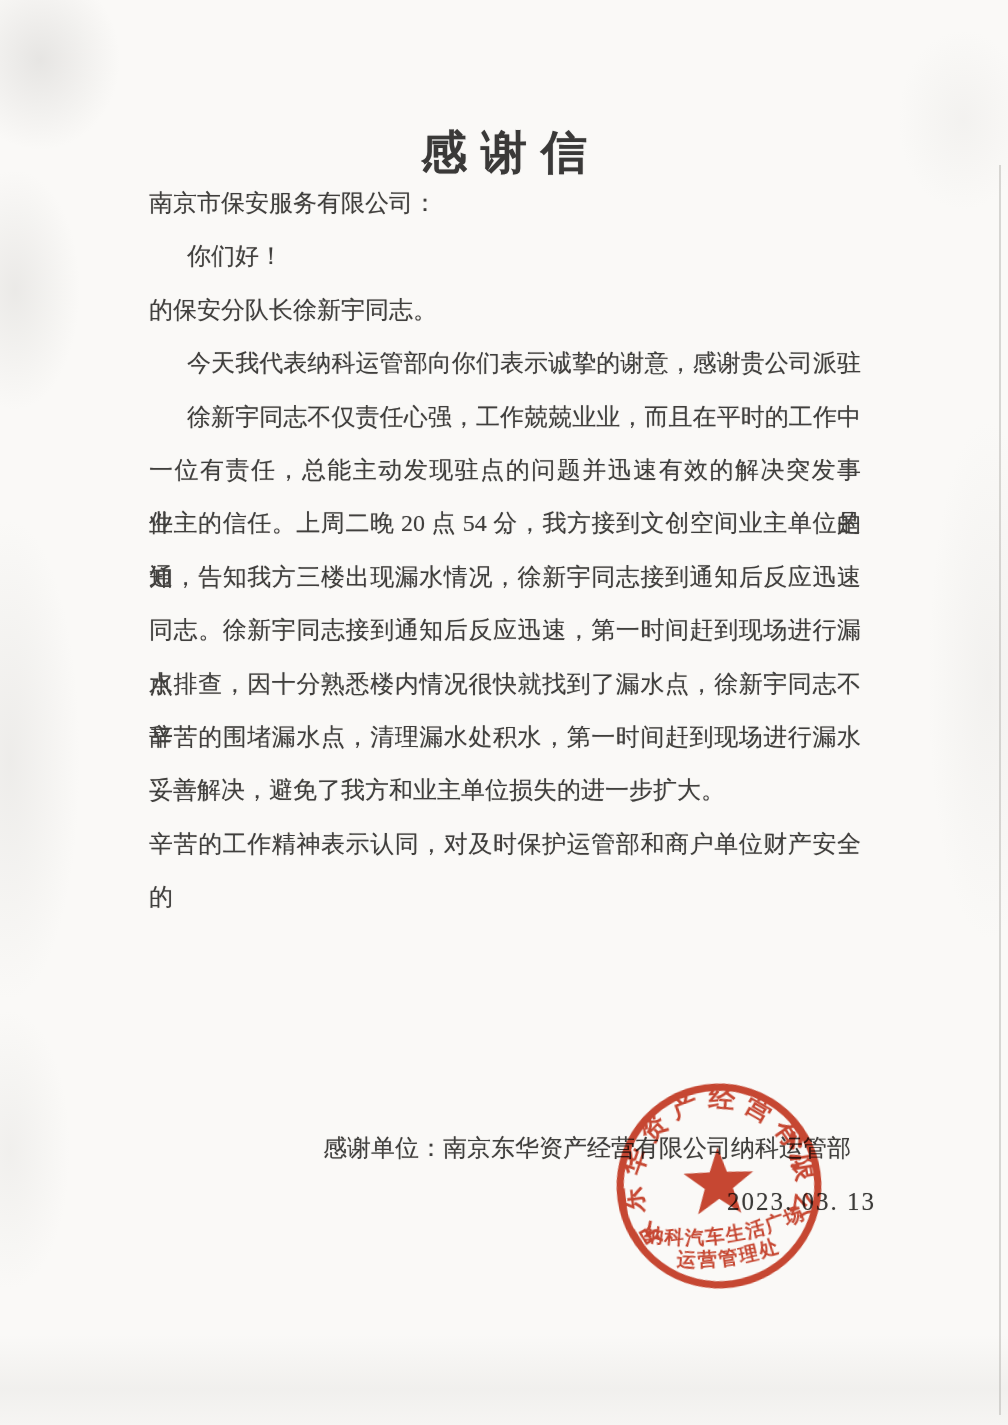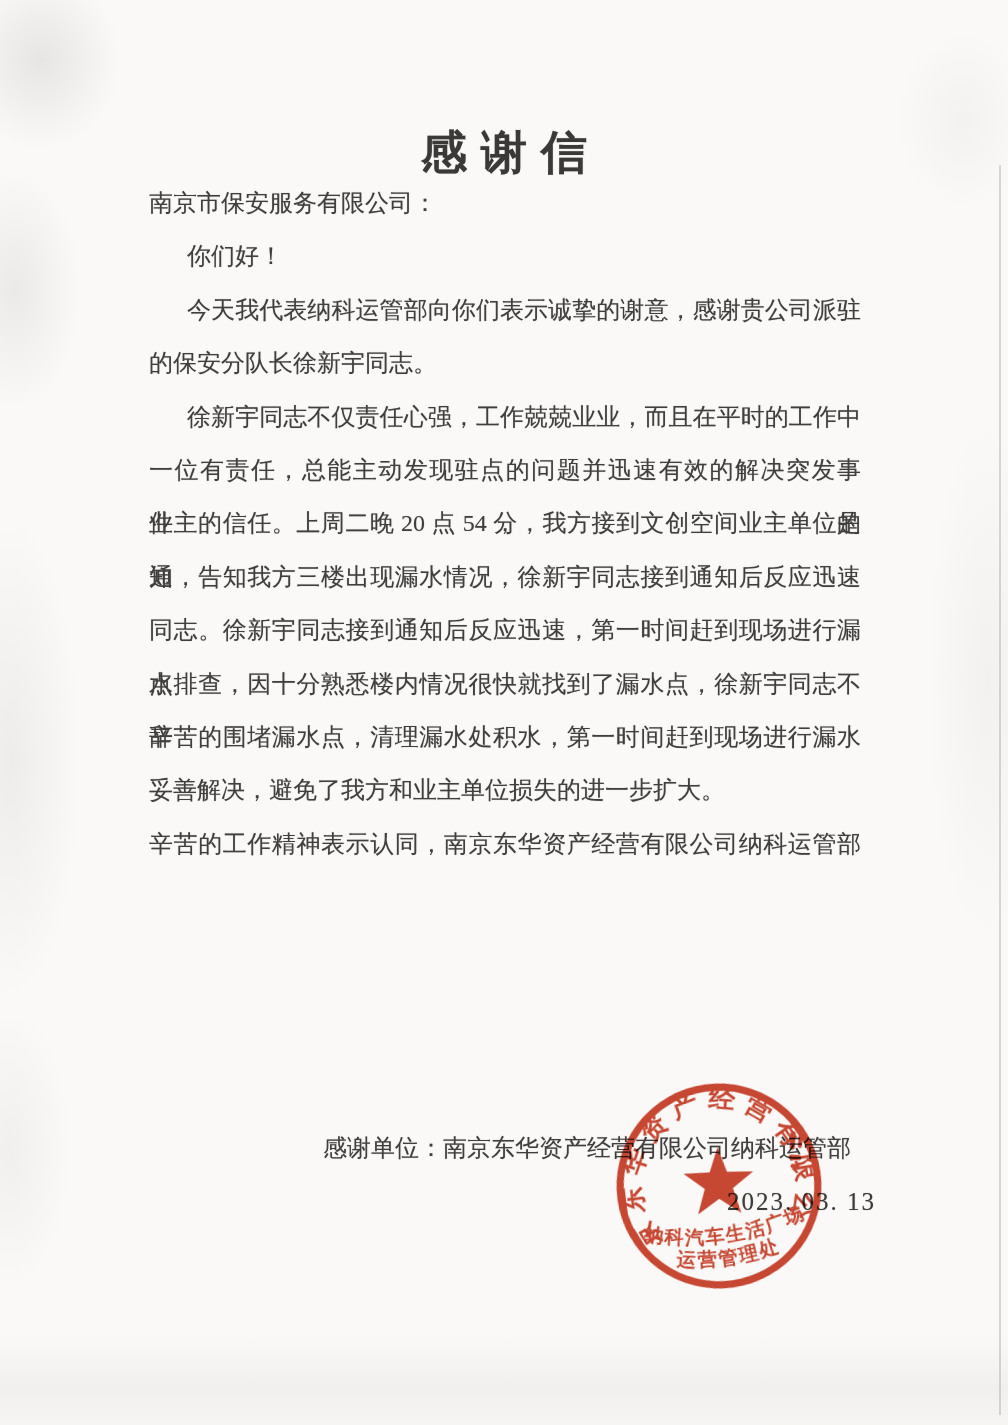--- a/index.html
+++ b/index.html
@@ -86,31 +86,31 @@
   <div class="smudge sm5"></div>
   <div class="smudge sm6"></div>
   <div class="smudge sm7"></div>
   <div class="edge-line"></div>
 
   <h1 class="doc-title">感谢信</h1>
 
   <div class="body-text" id="letter-body">
       <div class="line">南京市保安服务有限公司：</div>
       <div class="line indent">你们好！</div>
+      <div class="line">的保安分队长徐新宇同志。</div>
       <div class="line indent stretch">今天我代表纳科运管部向你们表示诚挚的谢意，感谢贵公司派驻</div>
-      <div class="line">的保安分队长徐新宇同志。</div>
       <div class="line indent stretch">徐新宇同志不仅责任心强，工作兢兢业业，而且在平时的工作中</div>
       <div class="line stretch">一位有责任，总能主动发现驻点的问题并迅速有效的解决突发事件，是</div>
       <div class="line stretch">业主的信任。上周二晚 20 点 54 分，我方接到文创空间业主单位的通</div>
       <div class="line stretch">知，告知我方三楼出现漏水情况，徐新宇同志接到通知后反应迅速</div>
       <div class="line stretch">同志。徐新宇同志接到通知后反应迅速，第一时间赶到现场进行漏水</div>
       <div class="line stretch">点排查，因十分熟悉楼内情况很快就找到了漏水点，徐新宇同志不辞</div>
       <div class="line stretch">辛苦的围堵漏水点，清理漏水处积水，第一时间赶到现场进行漏水</div>
       <div class="line">妥善解决，避免了我方和业主单位损失的进一步扩大。</div>
-      <div class="line stretch">辛苦的工作精神表示认同，南京东华资产经营有限公司纳科运管部</div>
+      <div class="line stretch">辛苦的工作精神表示认同，对及时保护运管部和商户单位财产安全的</div>
     </div>
 
   <div class="signature">感谢单位：南京东华资产经营有限公司纳科运管部</div>
 
   <div class="date">2023. 03. 13</div>
 
   <svg class="seal" viewBox="0 0 210 210" xmlns="http://www.w3.org/2000/svg">
     <defs>
       <path id="seal-arc-top" d="M 35.2,137.5 A 77,77 0 1 1 174.8,137.5" fill="none"></path>
       <path id="seal-arc-b1" d="M 34,150 A 255,255 0 0 0 176,150" fill="none"></path>

